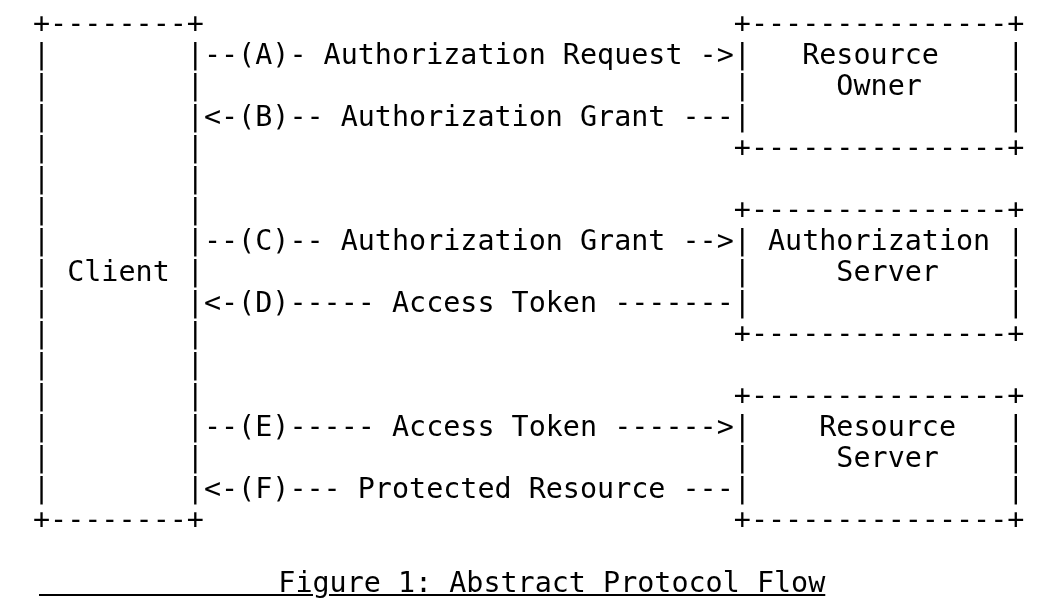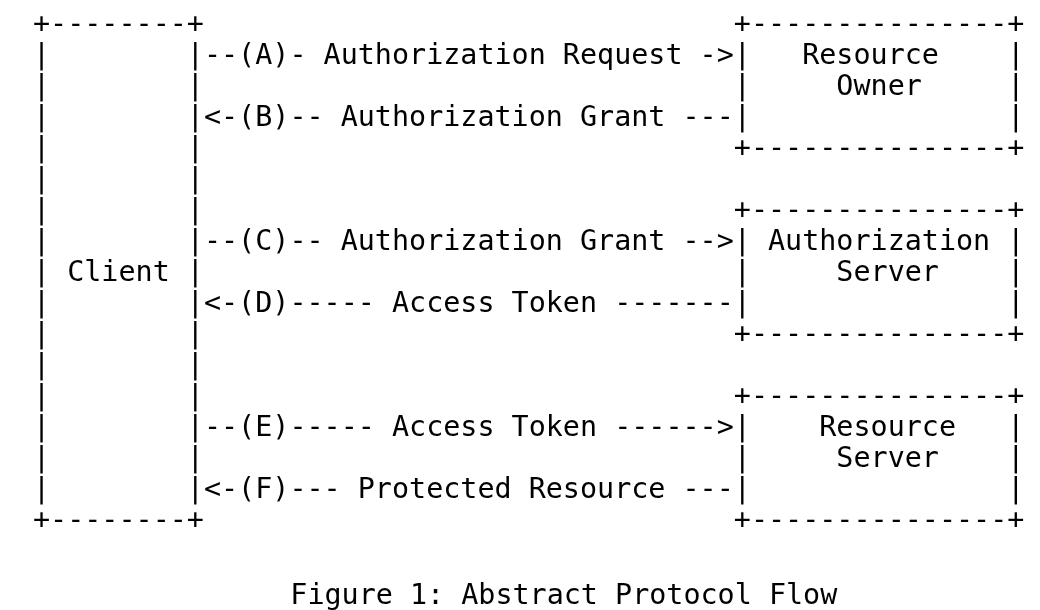--- a/index.html
+++ b/index.html
@@ -32,28 +32,29 @@
     letter-spacing: 0px;
     white-space: pre;
     color: #000000;
     font-weight: 500;
     -webkit-font-smoothing: antialiased;
   }
   pre.figure-caption {
     position: absolute;
     left: 33px;
     top: 561px;
-    margin: 18px;
+    margin: 6px;
     padding: 0;
     font-family: "DejaVu Sans Mono", "Liberation Mono", monospace;
     font-size: 25.5px;
     line-height: 31px;
     white-space: pre;
     color: #000000;
     font-weight: 500;
+    text-decoration: underline;
   }
 </style>
 </head>
 <body>
 
 <div id="figure-root">
 
   <pre class="ascii-art" style="font-size: 28.4029px;">+--------+                               +---------------+
 |        |--(A)- Authorization Request -&gt;|   Resource    |
 |        |                               |     Owner     |

